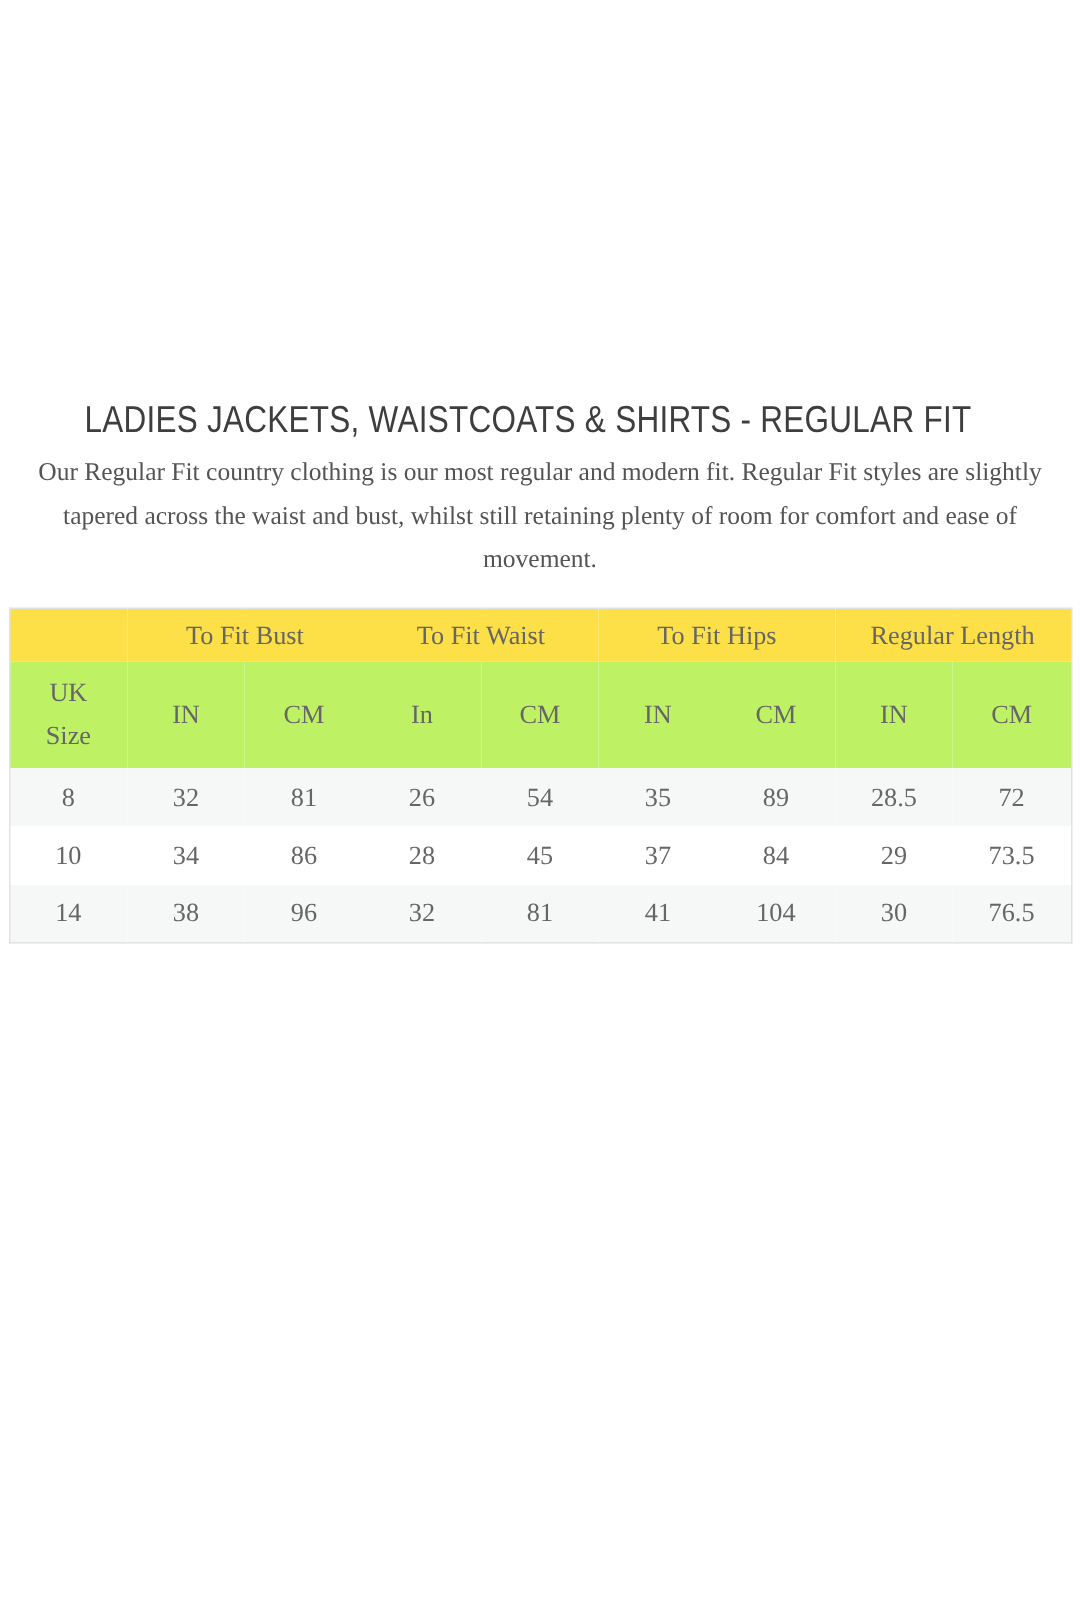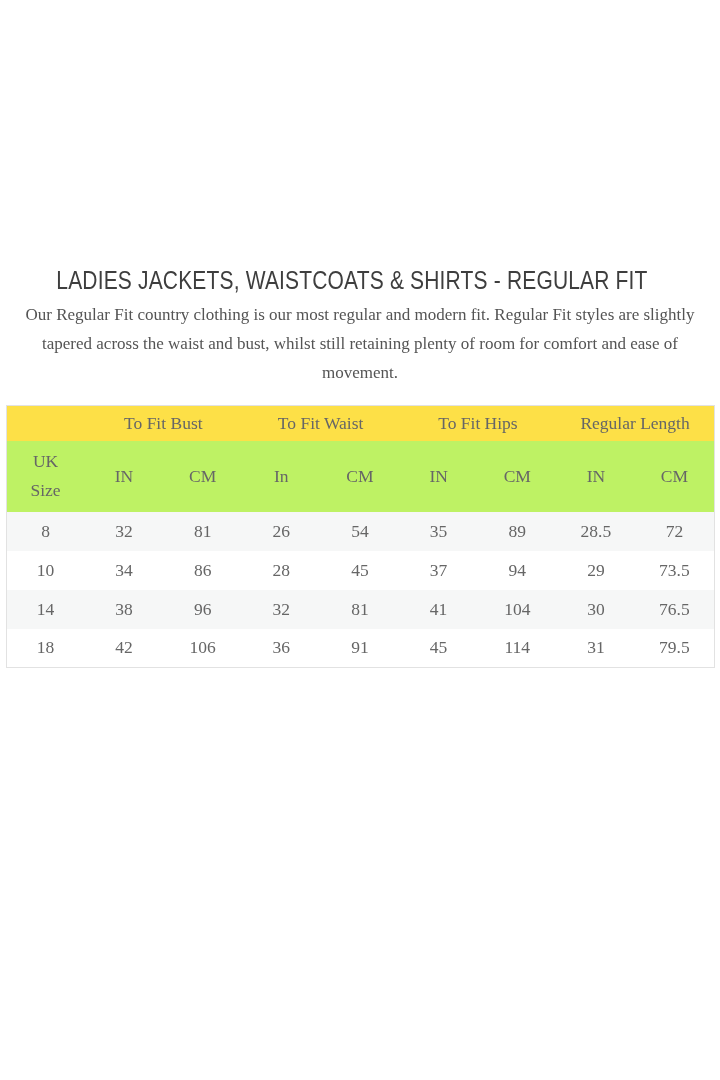--- a/index.html
+++ b/index.html
@@ -136,42 +136,31 @@
           <td>28.5</td>
           <td>72</td>
         </tr>
         <tr>
           <td>10</td>
           <td>34</td>
           <td>86</td>
           <td>28</td>
           <td>45</td>
           <td>37</td>
-          <td>94</td>
+          <td>84</td>
           <td>29</td>
           <td>73.5</td>
         </tr>
         <tr>
           <td>14</td>
           <td>38</td>
           <td>96</td>
           <td>32</td>
           <td>81</td>
           <td>41</td>
           <td>104</td>
           <td>30</td>
           <td>76.5</td>
         </tr>
-        <tr>
-          <td>18</td>
-          <td>42</td>
-          <td>106</td>
-          <td>36</td>
-          <td>91</td>
-          <td>45</td>
-          <td>114</td>
-          <td>31</td>
-          <td>79.5</td>
-        </tr>
       </tbody>
   </table>
 
 </div>
 
 </body></html>

